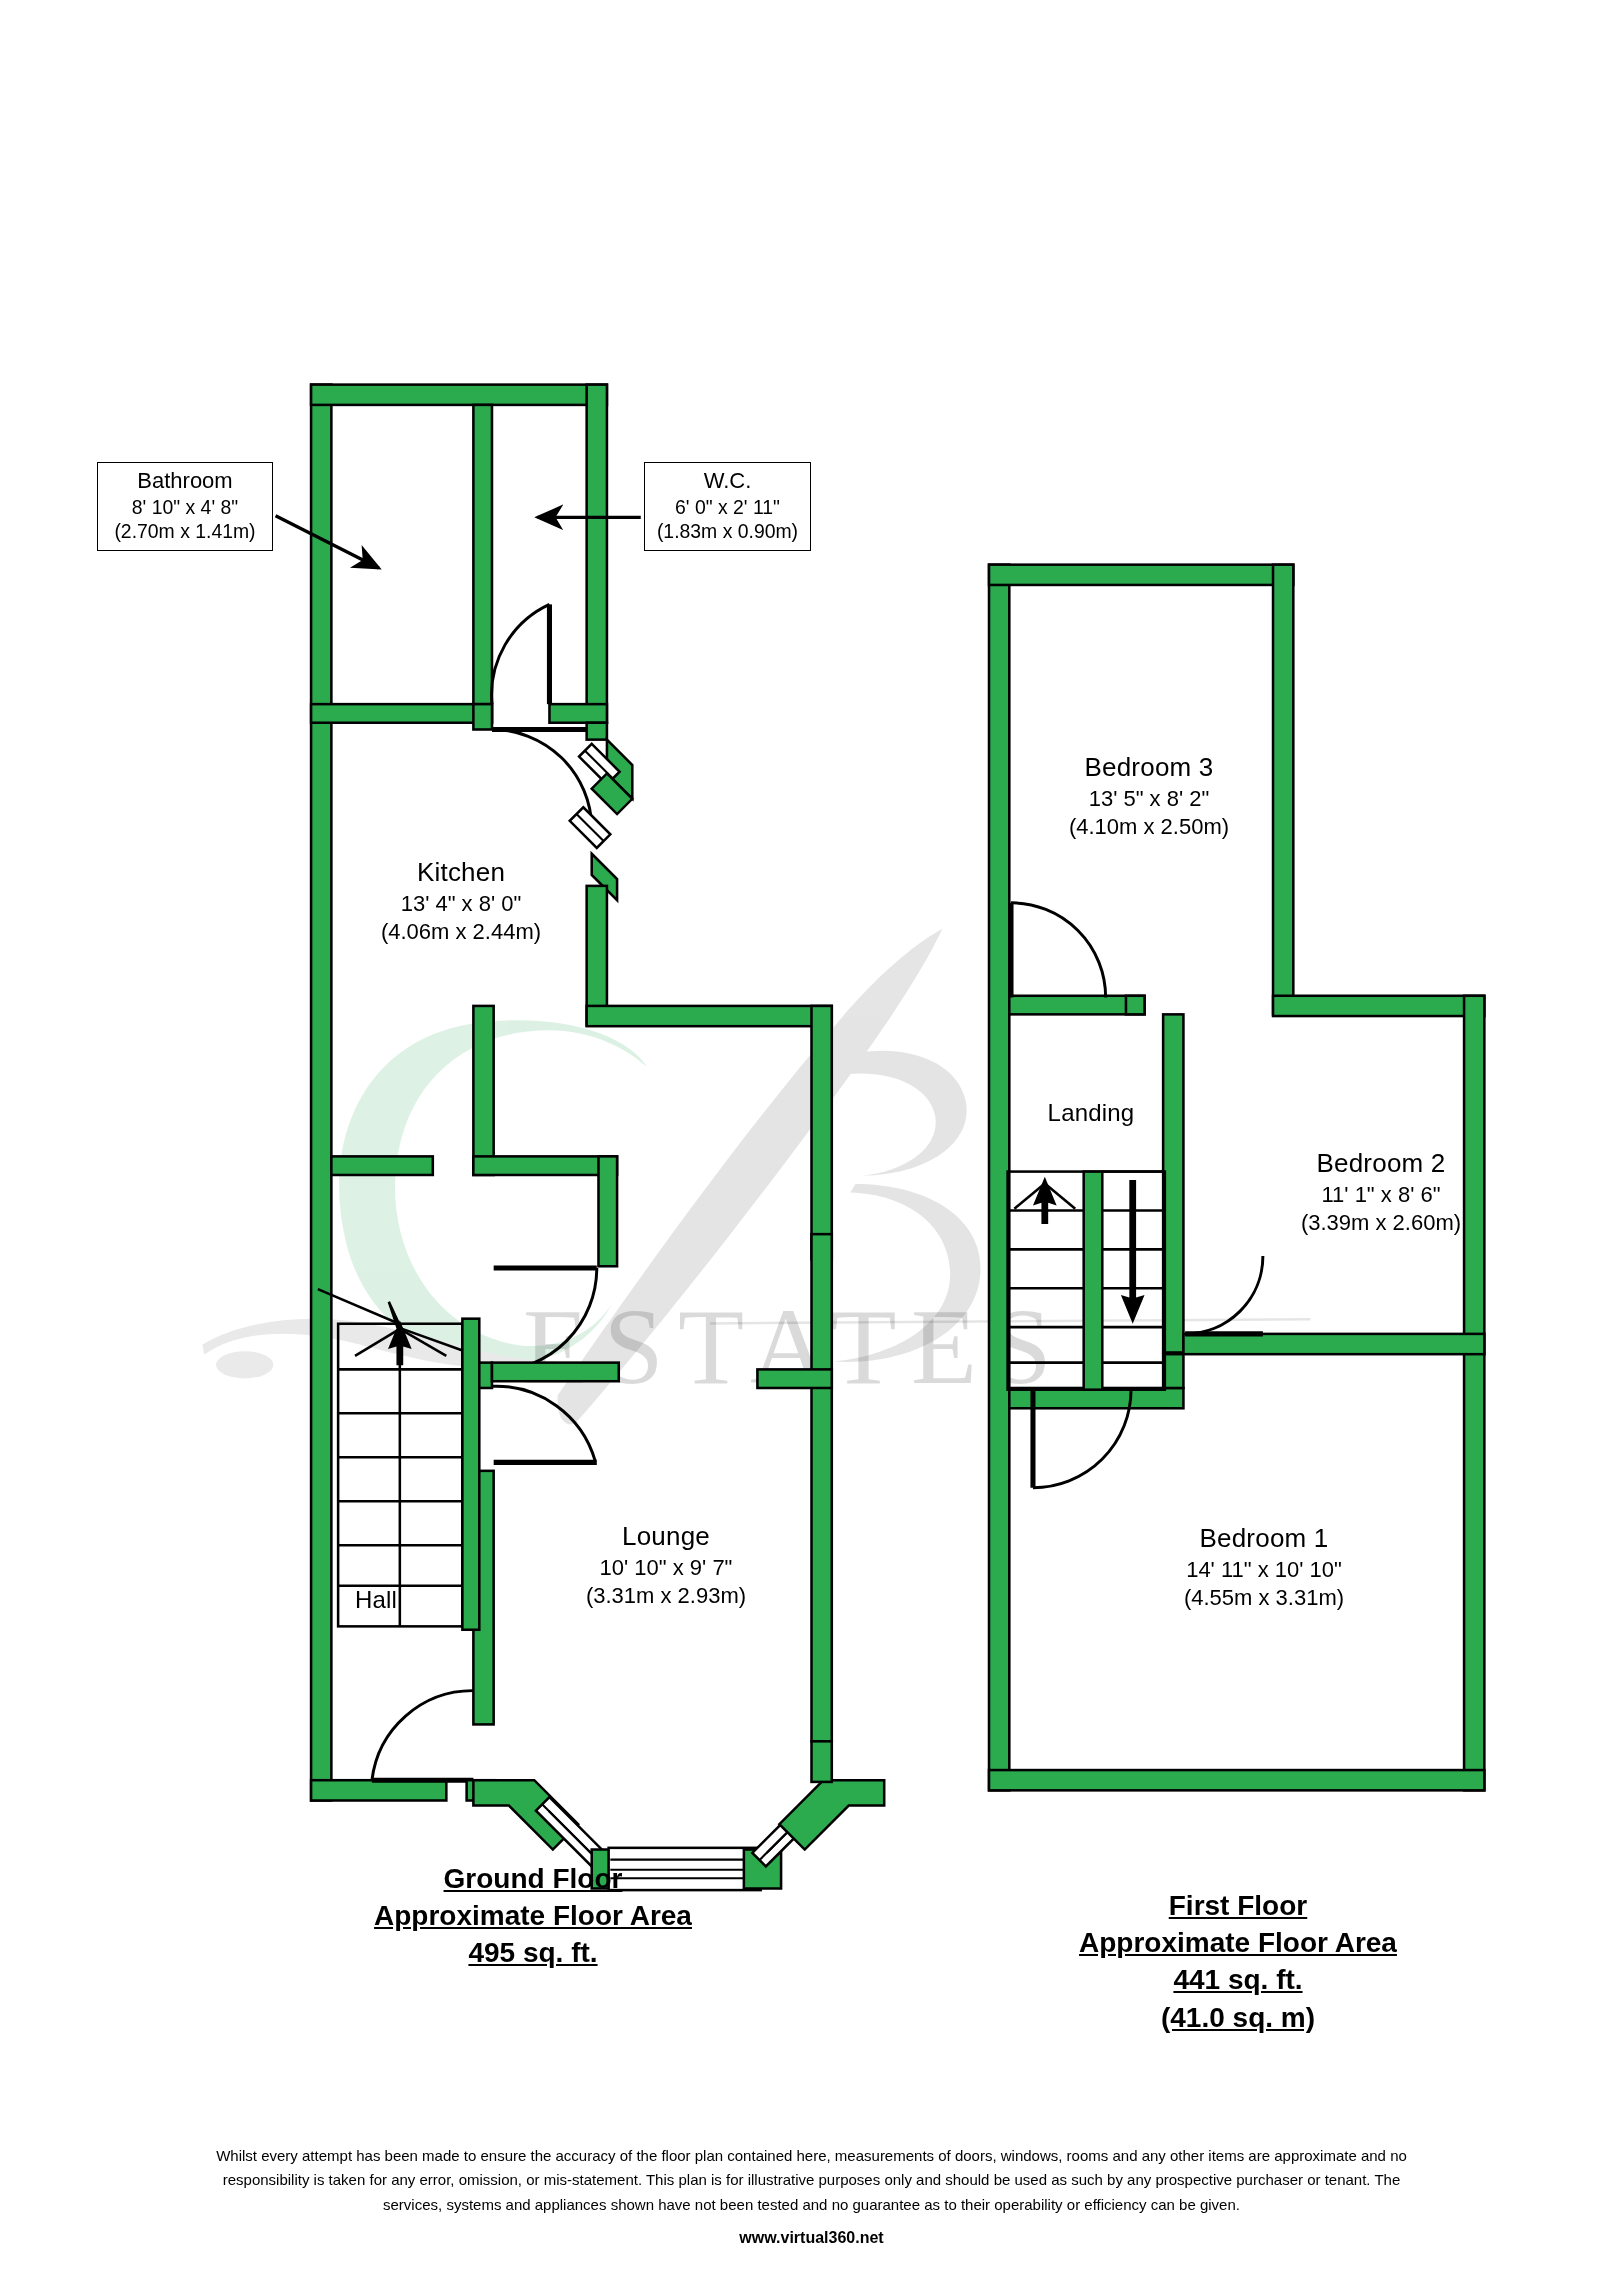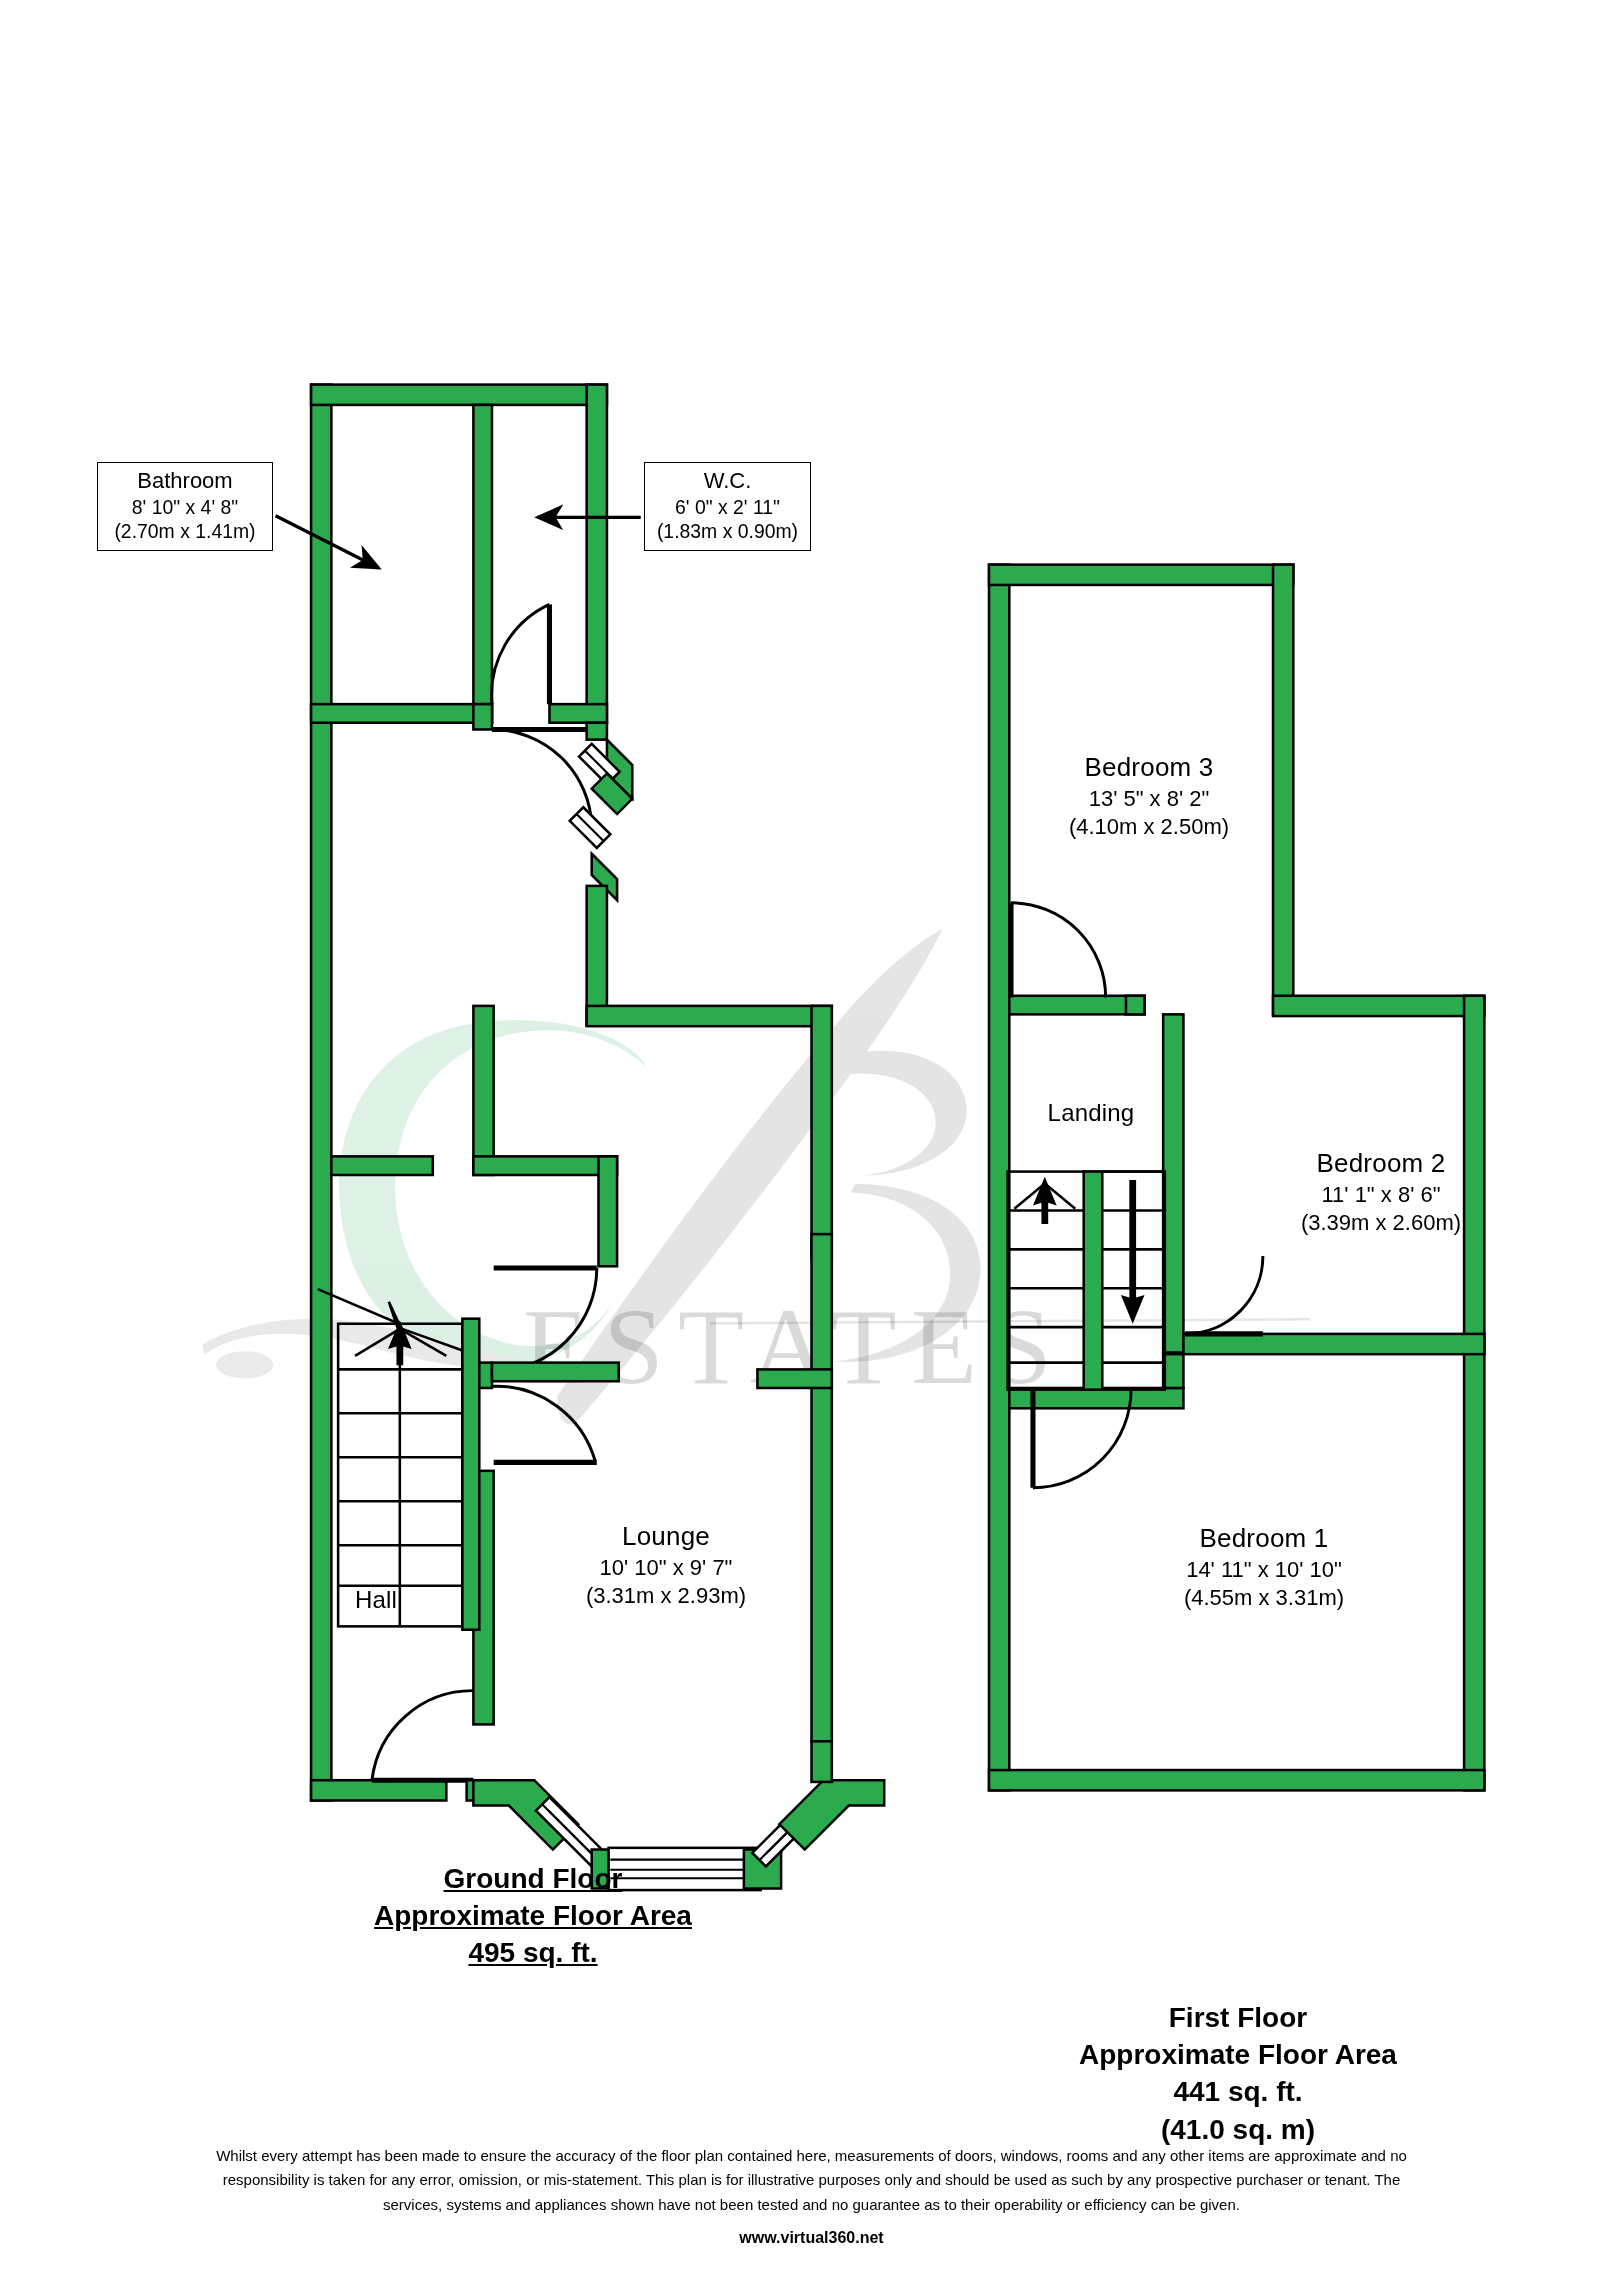--- a/index.html
+++ b/index.html
@@ -336,20 +336,25 @@
   <svg class="plan-svg" style="z-index:5;" viewBox="0 0 1920 2715">
     <line x1="326" y1="610" x2="448" y2="672" stroke="#000" stroke-width="4" marker-end="url(#arrowhead)"></line>
     <line x1="758" y1="612" x2="636" y2="612" stroke="#000" stroke-width="4" marker-end="url(#arrowhead)"></line>
     <defs>
       <marker id="arrowhead2" markerWidth="9" markerHeight="9" refX="7.6" refY="4.2" orient="auto" markerUnits="strokeWidth">
         <path d="M0,0.4 L8.6,4.2 L0,8.0 L2.3,4.2 Z" fill="#000000"></path>
       </marker>
     </defs>
   </svg>
 
+  <div class="room-label" style="left:330px; top:856px; width:262px;">
+    <div class="rl-name">Kitchen</div>
+    <div class="rl-dim">13' 4" x 8' 0"</div>
+    <div class="rl-dim">(4.06m x 2.44m)</div>
+  </div>
 
   <div class="room-label small" style="left:304px; top:1584px; width:144px;">
     <div class="rl-name">Hall</div>
   </div>
 
   <div class="room-label" style="left:539px; top:1520px; width:254px;">
     <div class="rl-name">Lounge</div>
     <div class="rl-dim">10' 10" x 9' 7"</div>
     <div class="rl-dim">(3.31m x 2.93m)</div>
   </div>
@@ -375,21 +380,21 @@
     <div class="rl-dim">14' 11" x 10' 10"</div>
     <div class="rl-dim">(4.55m x 3.31m)</div>
   </div>
 
   <div class="floor-caption" style="left:237px; top:1860px; width:592px;text-decoration:underline;">
     <div>Ground Floor</div>
     <div>Approximate Floor Area</div>
     <div>495 sq. ft.</div>
   </div>
 
-  <div class="floor-caption" style="left:942px; top:1999px; width:592px;">
+  <div class="floor-caption" style="left:942px; top:1887px; width:592px;text-decoration:underline;">
     <div>First Floor</div>
     <div>Approximate Floor Area</div>
     <div>441 sq. ft.</div>
     <div>(41.0 sq. m)</div>
   </div>
 
   <div class="disclaimer">
     <span class="dl-line">Whilst every attempt has been made to ensure the accuracy of the floor plan contained here, measurements of doors, windows, rooms and any other items are approximate and no</span>
     <span class="dl-line">responsibility is taken for any error, omission, or mis-statement. This plan is for illustrative purposes only and should be used as such by any prospective purchaser or tenant. The</span>
     <span class="dl-line">services, systems and appliances shown have not been tested and no guarantee as to their operability or efficiency can be given.</span>

